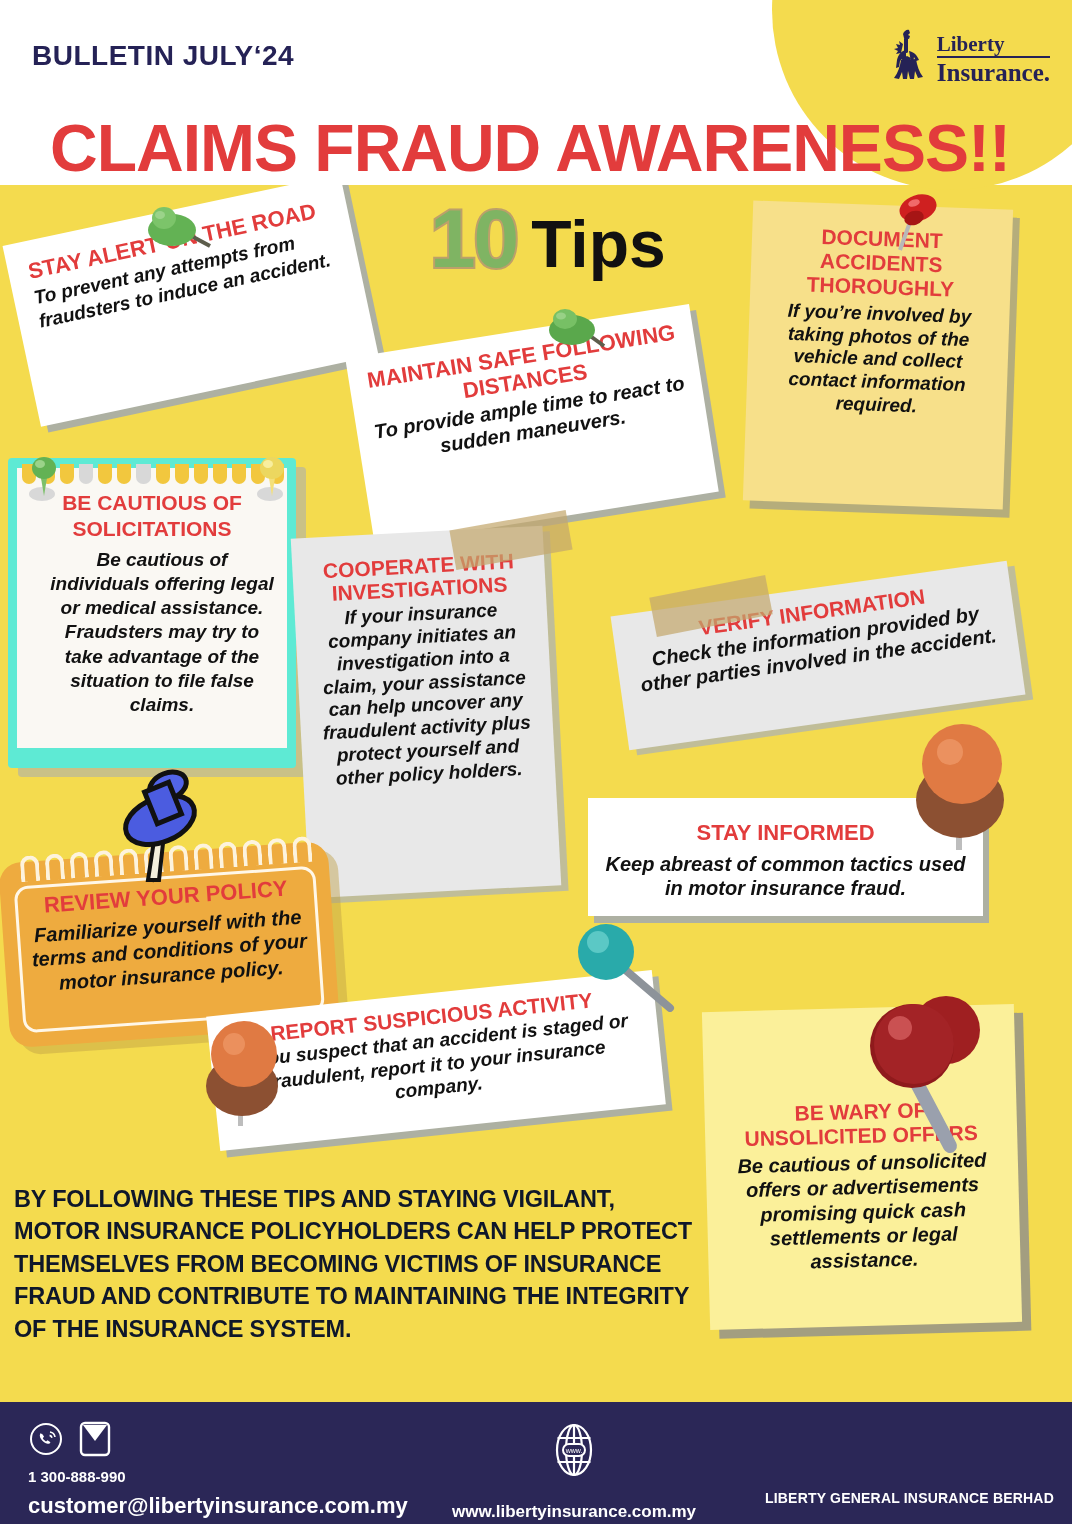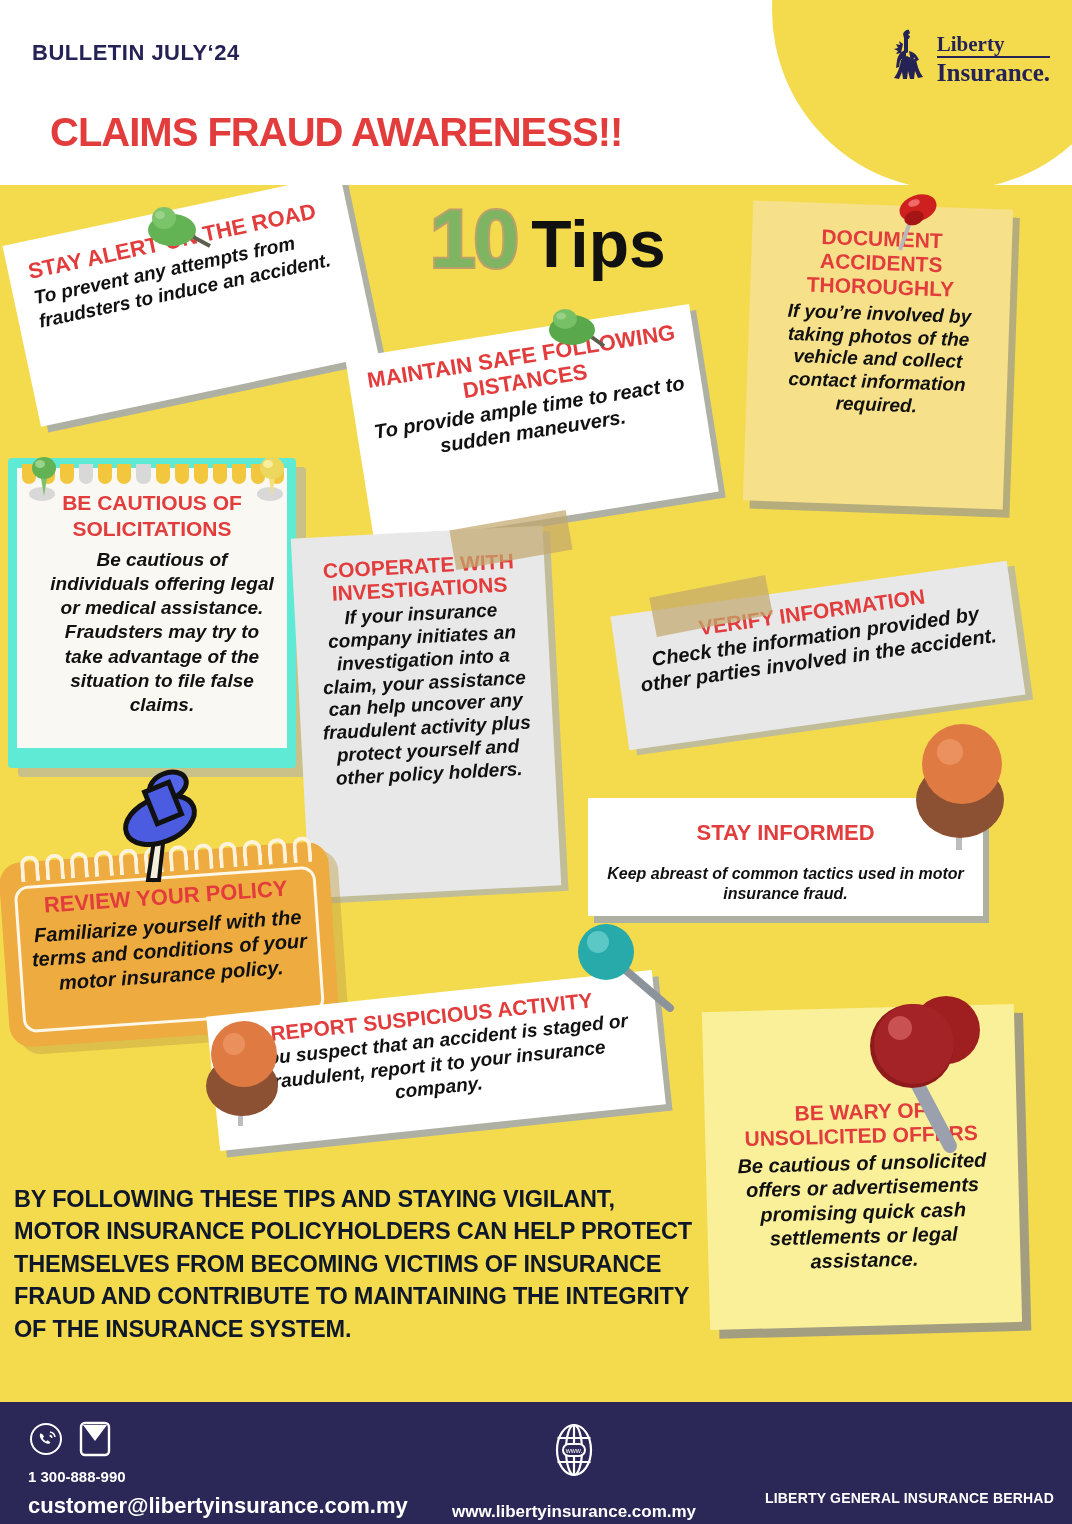--- a/index.html
+++ b/index.html
@@ -21,38 +21,38 @@
     position:absolute; left:0; top:0; width:1072px; height:185px;
     background:#ffffff; z-index:2;
   }
   .corner-circle {
     position:absolute; right:-60px; top:-170px;
     width:360px; height:360px; border-radius:50%;
     background:#f4db4e; z-index:3;
   }
   .bulletin {
     position:absolute; left:32px; top:40px; z-index:6;
-    font-size:22px; font-weight:bold; letter-spacing:.5px;
+    font-size:28px; font-weight:bold; letter-spacing:.5px;
     color:#252256; font-family:"Liberation Sans", sans-serif;
   }
   .logo {
     position:absolute; right:22px; top:28px; z-index:6;
     display:flex; align-items:center; gap:8px;
   }
   .logo-mark { width:42px; height:62px; display:block; }
   .logo-text { color:#252256; font-family:"Liberation Serif", serif; line-height:1.0; }
   .logo-text .l1 {
     font-size:21px; font-weight:bold; display:block;
     border-bottom:2.5px solid #252256; padding-bottom:1px;
   }
   .logo-text .l2 { font-size:25px; font-weight:bold; display:block; margin-top:2px; }
 
   .main-title {
     position:absolute; left:50px; top:110px; z-index:6;
-    font-size:40px; font-weight:bold; color:#e23c3c;
+    font-size:66px; font-weight:bold; color:#e23c3c;
     letter-spacing:-1px; white-space:nowrap;
     font-family:"Liberation Sans", sans-serif;
   }
 
   
   .tips-head {
     position:absolute; left:430px; top:192px; z-index:8;
     display:flex; align-items:baseline; gap:14px;
   }
   .tips-num {
@@ -139,21 +139,21 @@
   }
   #c-verify .card-title { font-size:21px; }
   #c-verify .card-body  { font-size:20px; line-height:1.22; }
 
   
   #c-informed {
     left:588px; top:798px; width:395px; height:118px;
     padding:22px 16px; text-align:center;
   }
   #c-informed .card-title { font-size:22px; }
-  #c-informed .card-body  { font-size:16px; line-height:1.22; margin-top:18px; }
+  #c-informed .card-body  { font-size:20px; line-height:1.22; margin-top:6px; }
 
   
   #c-review {
     left:4px; top:852px; width:330px; height:185px;
     background:#eeab3f; border-radius:22px;
     box-shadow:9px 8px 0 rgba(190,160,70,.45);
     transform: rotate(-4deg);
     padding:32px 18px 14px; text-align:center;
   }
   #c-review::after{

